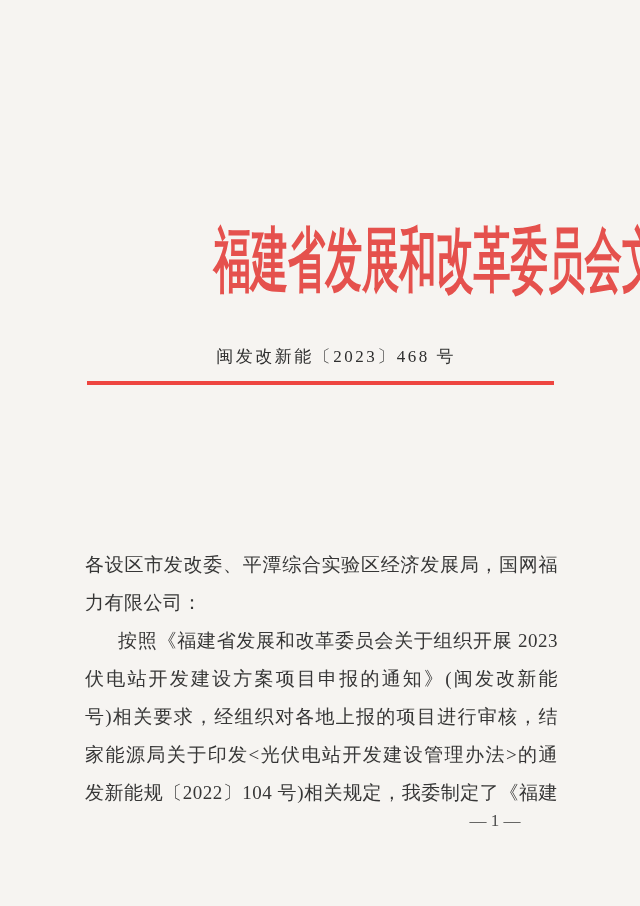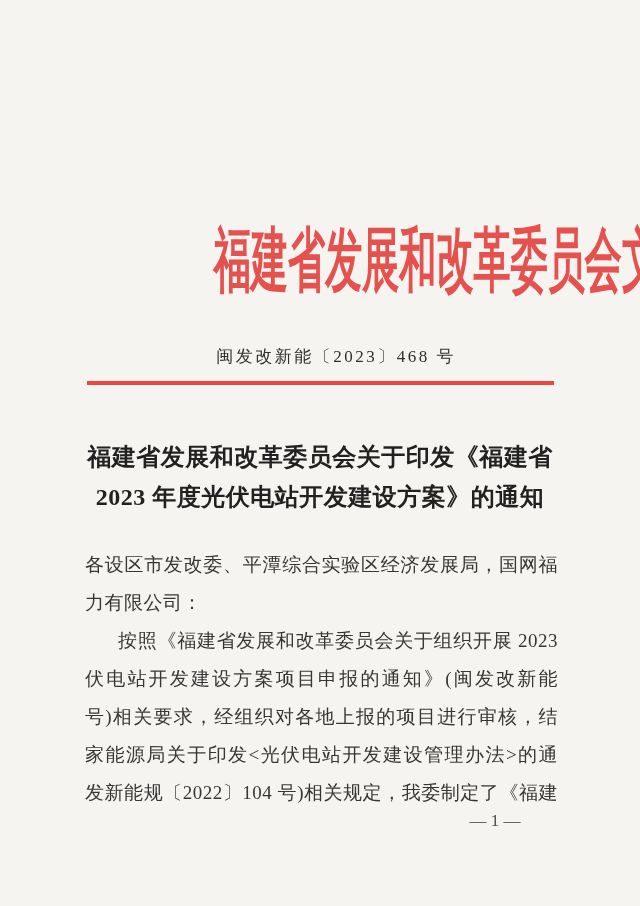--- a/index.html
+++ b/index.html
@@ -114,24 +114,20 @@
 <div class="page">
 
   <div class="header-title">
     <span class="stretch">福建省发展和改革委员会文件</span>
   </div>
 
   <div class="doc-number">闽发改新能〔2023〕468 号</div>
 
   <div class="red-rule"></div>
 
-  <div class="notice-title">
-    <div>福建省发展和改革委员会关于印发《福建省</div>
-    <div>2023 年度光伏电站开发建设方案》的通知</div>
-  </div>
 
   <div class="body-block">
     <div class="bline jline">各设区市发改委、平潭综合实验区经济发展局，国网福建省电</div>
     <div class="bline lline">力有限公司：</div>
     <div class="bline jline indent">按照《福建省发展和改革委员会关于组织开展 2023 年度光</div>
     <div class="bline jline">伏电站开发建设方案项目申报的通知》(闽发改新能〔2023〕208</div>
     <div class="bline jline">号)相关要求，经组织对各地上报的项目进行审核，结合《国</div>
     <div class="bline jline">家能源局关于印发&lt;光伏电站开发建设管理办法&gt;的通知》(国能</div>
     <div class="bline jline">发新能规〔2022〕104 号)相关规定，我委制定了《福建省 2023</div>
   </div>

